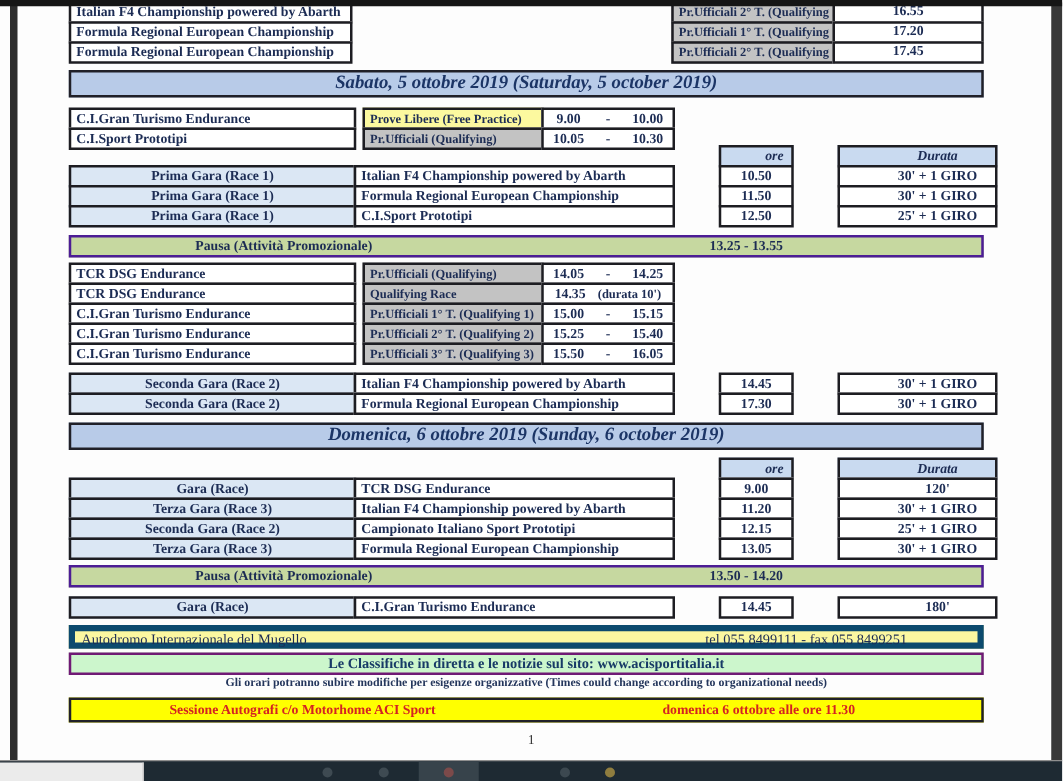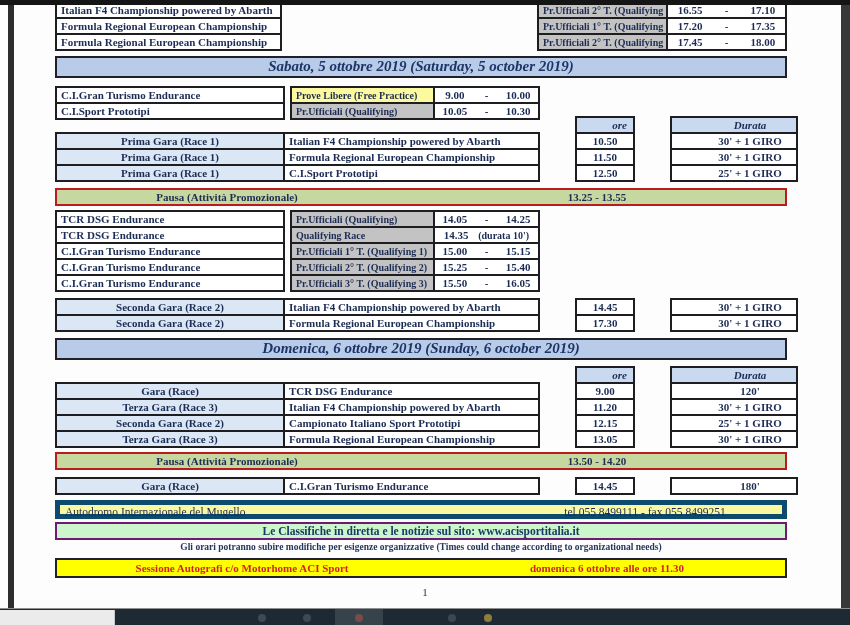--- a/index.html
+++ b/index.html
@@ -16,21 +16,21 @@
   .trow { display:flex; height:18px; }
   .trow + .trow { margin-top:-2px; }
 
   .cell { border:2px solid #1d1d22; background:#fff; font-weight:bold; font-size:11px; line-height:13px;
           display:flex; align-items:center; white-space:nowrap; overflow:hidden; color:#1c2c54; }
   .cl { padding-left:4px; }
   .cc { justify-content:center; }
 
   .w-name-top { width:227px; }
   .w-sess-top { width:131px; margin-left:255px; font-size:10px; }
-  .w-time-top { width:121px; margin-left:-2px; }
+  .w-time-top { width:121px; margin-left:-2px;flex-direction:column; }
   .w-name   { width:230px; }
   .w-sess   { width:145px; margin-left:5px; font-size:10px; }
   .w-time   { width:107px; margin-left:-2px; }
   .w-series { width:257px; margin-left:-2px; }
   .w-ore    { width:60px;  margin-left:35px; }
   .w-ore-h  { width:60px;  margin-left:520px;padding-left:29px; }
   .w-durata { width:128px; margin-left:35px;padding-left:32px; }
 
   .time3 { padding:0 4px; }
   .time3 span { flex:1; text-align:center; }
@@ -39,21 +39,21 @@
 
   .lbl    { background:#dbe7f4; justify-content:center; }
   .sess-y { background:#fcf99f; }
   .sess-g { background:#c3c3c3; }
   .hdr-cell { background:#c9daf0; font-style:italic; justify-content:center; }
 
   .day-header { position:absolute; left:55px; width:732px; height:22px; background:#b8cbe8;
                 border:2px solid #202028; text-align:center; font-weight:bold; font-style:italic;
                 font-size:15px; color:#1c3566; line-height:17px; }
 
-  .pausa { position:absolute; left:55px; width:732px; height:18px; background:#c6d8a0; border:2px solid #b91c1c; }
+  .pausa { position:absolute; left:55px; width:732px; height:18px; background:#c6d8a0; border:2px solid #4c1d95; }
   .pausa span { position:absolute; top:0; font-weight:bold; font-size:11px; line-height:14px; text-align:center; color:#1c2c54; }
   .pausa .pl { left:0;   width:340px; }
   .pausa .pt { left:370px; width:340px; }
 
   .venue { position:absolute; left:55px; top:500px; width:732px; height:19px; background:#fbf7a0;
            border:5px solid #0c4a6e; font-weight:normal; font-size:11.5px; line-height:15px; color:#1c2c54; }
   .venue .vl { position:absolute; left:5px; }
   .venue .vr { position:absolute; left:445px; width:280px; text-align:center; }
 
   .classif { position:absolute; left:55px; top:522px; width:732px; height:18px; background:#ccf6cc;

